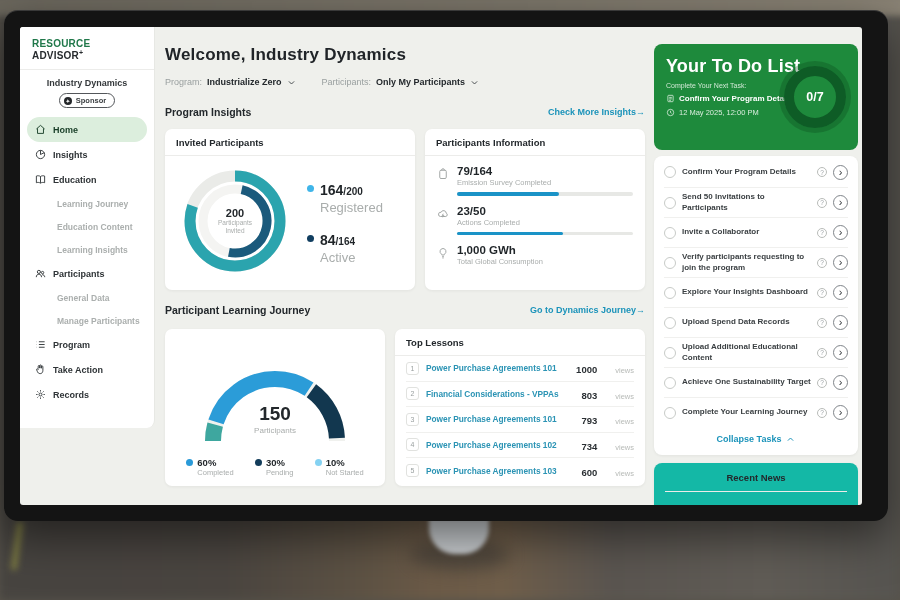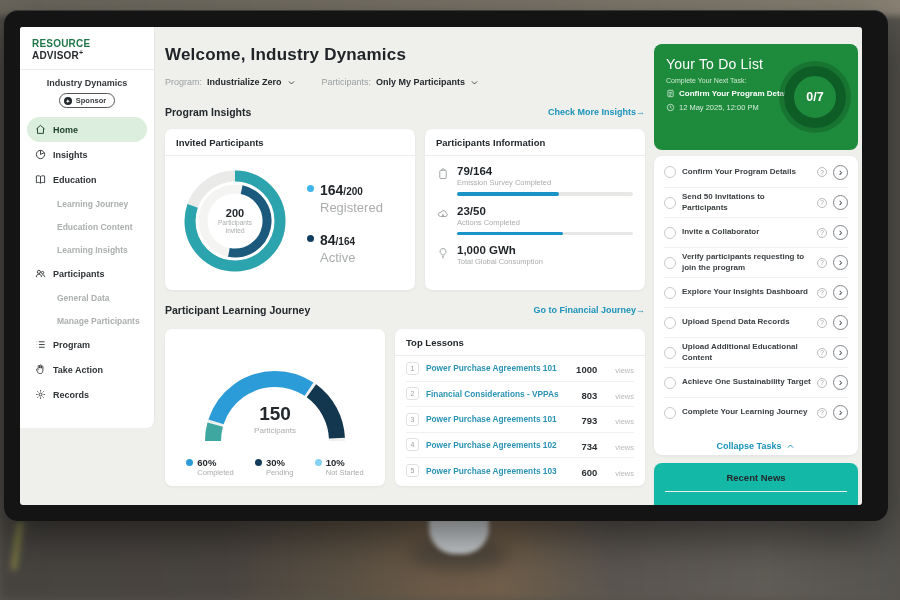--- a/index.html
+++ b/index.html
@@ -95,39 +95,39 @@
   .lesson:last-child { border-bottom:none; }
   .lesson .rank { width:13px; height:13px; border:1px solid #e1e2df; border-radius:3px; font-size:7px; color:#9aa0a0;
     display:flex; align-items:center; justify-content:center; flex:0 0 auto; }
   .lesson .ltitle { flex:1; font-size:8.3px; font-weight:bold; color:#2a93b4; }
   .lesson .vnum { font-size:9.5px; font-weight:bold; color:#2a2f33; }
   .lesson .vlbl { font-size:7.5px; color:#b7bab7; margin-left:18px; }
 
   
   .rightcol { position:absolute; left:634px; top:17px; width:204px; }
   .todo-hero { background:#1e8a3c; border-radius:8px; height:106px; padding:12px 12px; position:relative; color:#fff; }
-  .todo-hero .tt { font-size:14px; font-weight:normal; letter-spacing:.2px; }
+  .todo-hero .tt { font-size:18px; font-weight:bold; letter-spacing:.2px; }
   .todo-hero .ts { font-size:7px; color:#cfe8d4; margin-top:5px; }
   .hero-row { display:flex; align-items:center; gap:4px; margin-top:5px; }
   .hero-row svg { width:9px; height:9px; color:#e8f4ea; flex:0 0 auto; }
   .hero-task { font-size:8px; font-weight:bold; }
   .hero-due { font-size:7.5px; color:#d9edd d; color:#d9eddd; }
   .ring { position:absolute; right:12px; top:22px; width:62px; height:62px; border-radius:50%;
     border:10px solid #0e5c26; display:flex; align-items:center; justify-content:center;
     box-shadow:0 0 0 5px rgba(9,70,26,.30); font-size:12.5px; font-weight:bold; color:#fff; }
   .todo-card { background:#fff; border-radius:8px; margin-top:6px; padding:1px 10px 4px; box-shadow:0 1px 3px rgba(40,40,40,.06); }
   .task { display:flex; align-items:center; gap:6px; min-height:30px; padding:3px 0; }
   .task + .task { border-top:1px solid #f0f0ee; }
   .task-check { width:12px; height:12px; border:1.6px solid #c8cbc8; border-radius:50%; flex:0 0 auto; }
   .task-label { flex:1; font-size:8px; font-weight:bold; color:#3a3f42; line-height:1.3; }
   .task-info { width:10px; height:10px; border:1px solid #b9bcb9; border-radius:50%; color:#9aa0a3;
     font-size:6.5px; display:flex; align-items:center; justify-content:center; flex:0 0 auto; }
   .task-go { width:15px; height:15px; border:1.4px solid #80858a; border-radius:50%; color:#2f3438;
     font-size:11px; line-height:13px; text-align:center; flex:0 0 auto; }
-  .collapse-row { display:flex; align-items:flex-end; justify-content:center; gap:5px; height:24px;
+  .collapse-row { display:flex; align-items:center; justify-content:center; gap:5px; height:24px;
     font-size:9px; font-weight:bold; color:#1b93ba; }
   .collapse-row svg { width:9px; height:9px; }
   .news-card { background:#14b8a6; border-radius:8px 8px 0 0; margin-top:8px; padding:9px 11px 20px; box-shadow:0 1px 3px rgba(40,40,40,.06);text-align:center; }
   .news-title { font-size:9.5px; font-weight:bold; color:#23282c; padding-bottom:8px; border-bottom:1px solid #ececea; }
 </style>
 </head>
 <body>
 
 <div class="stage">
   <div class="bg-bottom"></div>
@@ -310,21 +310,21 @@
           <div class="stat-body">
             <div class="stat-value">1,000 GWh</div>
             <div class="stat-label">Total Global Consumption</div>
           </div>
         </div>
       </div>
 
       <div class="sec-row r2">
         <span class="sec-title">Participant Learning Journey</span>
         <span class="sec-link">
-          <span>Go to Financial Journey</span>
+          <span>Go to Dynamics Journey</span>
           <span>→</span>
         </span>
       </div>
 
       <div class="card card-edu">
         <div class="gauge-wrap">
           <svg width="160" height="86" viewBox="0 0 160 86">
             <path d="M 18 80 A 62 62 0 0 1 142 80" fill="none" stroke="#f0f1ee" stroke-width="16"></path>
             <path d="M 18 80 A 62 62 0 0 1 142 80" fill="none" stroke-width="16" pathLength="100" stroke="#3ea79f" stroke-dasharray="8.5 91.5" stroke-dashoffset="0"></path>
             <path d="M 18 80 A 62 62 0 0 1 142 80" fill="none" stroke-width="16" pathLength="100" stroke="#2b9cd8" stroke-dasharray="58.5 41.5" stroke-dashoffset="-10"></path>

